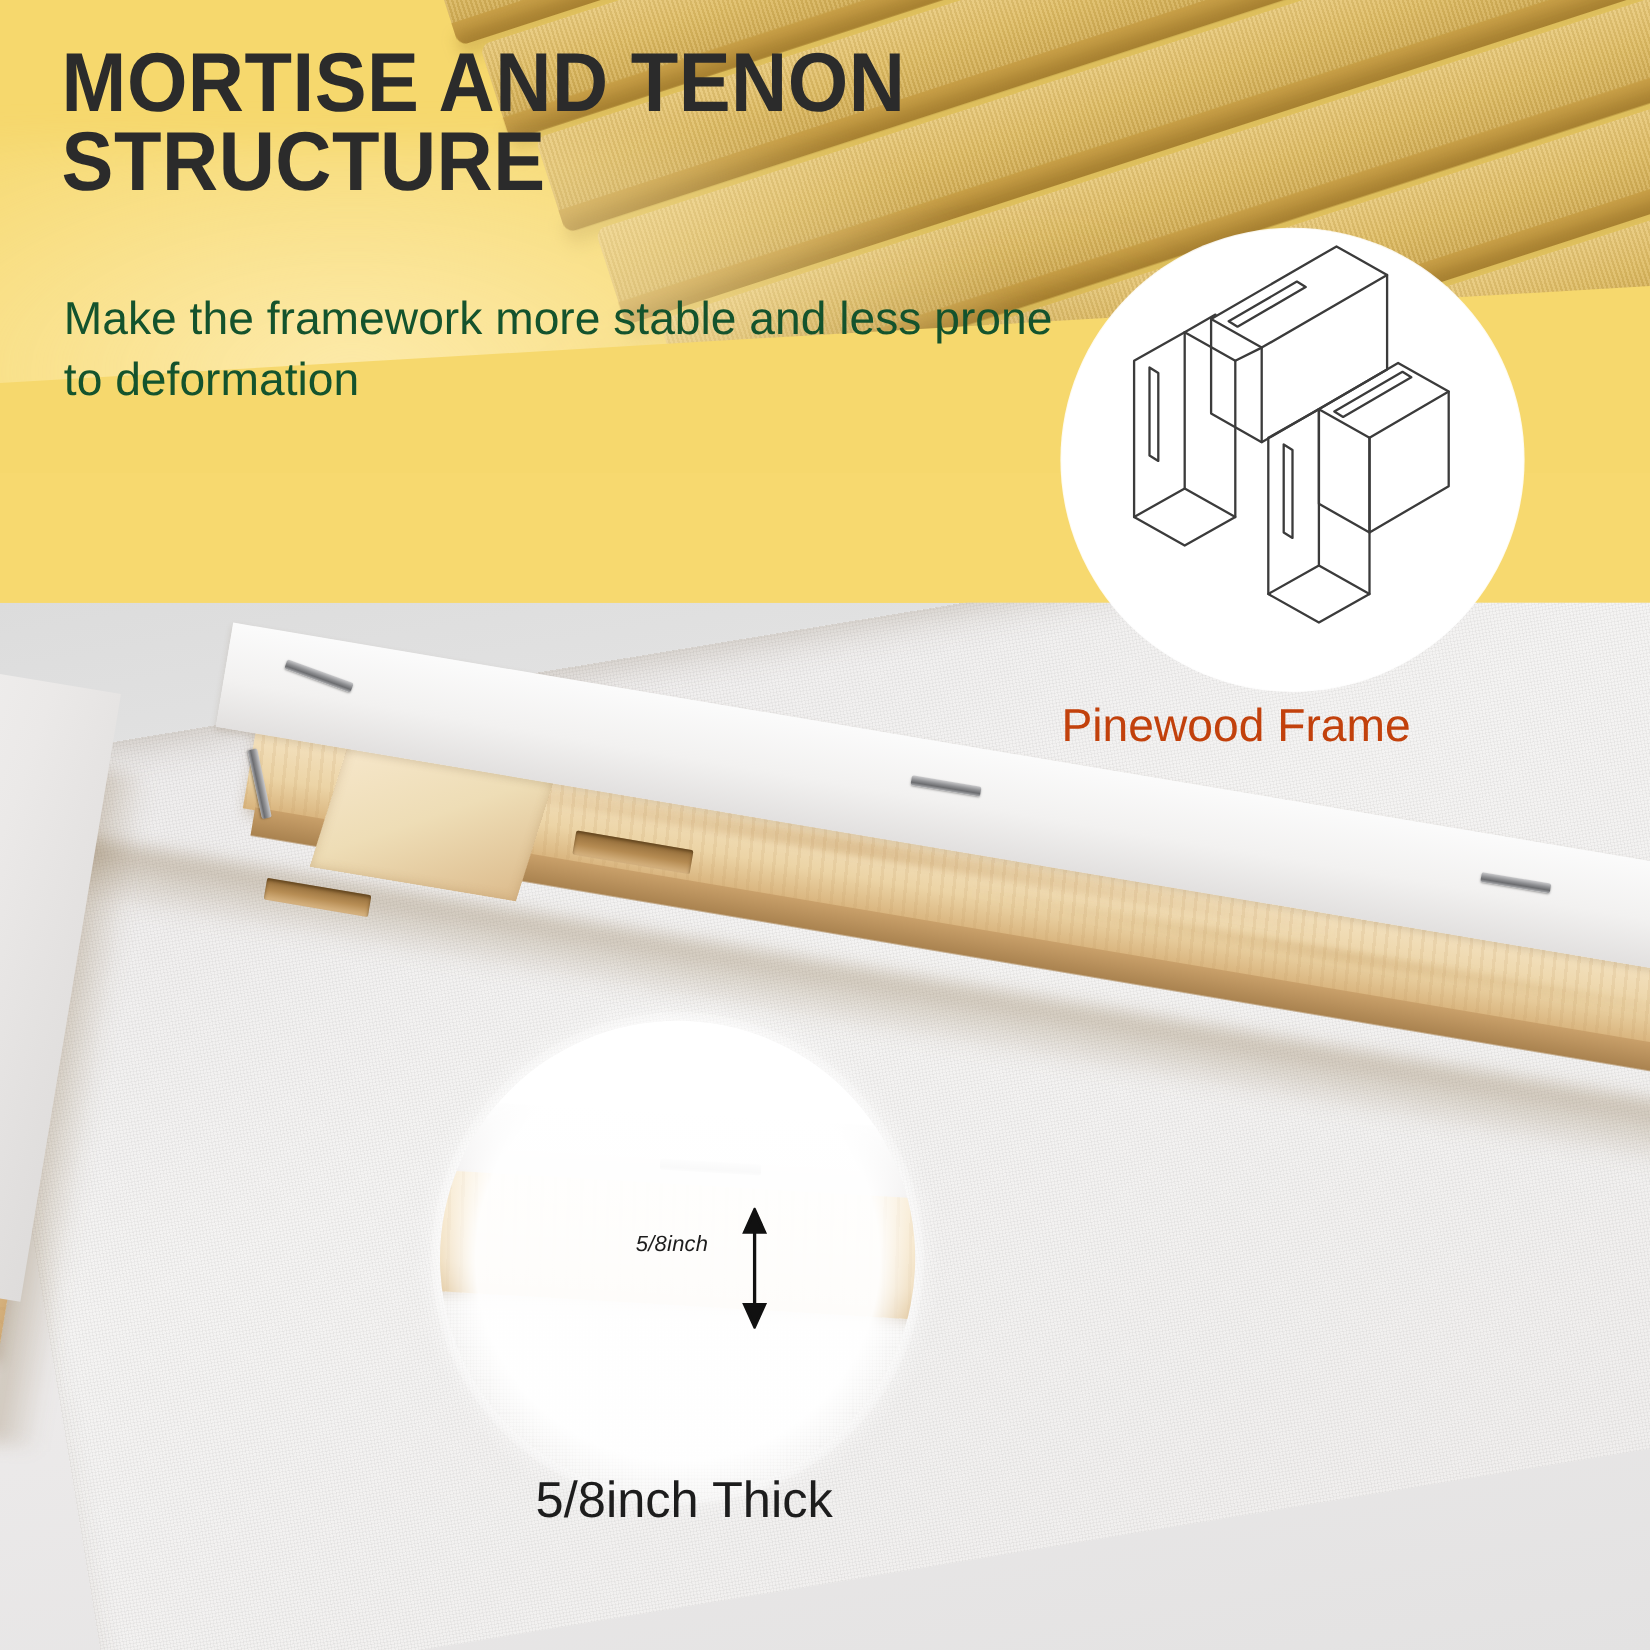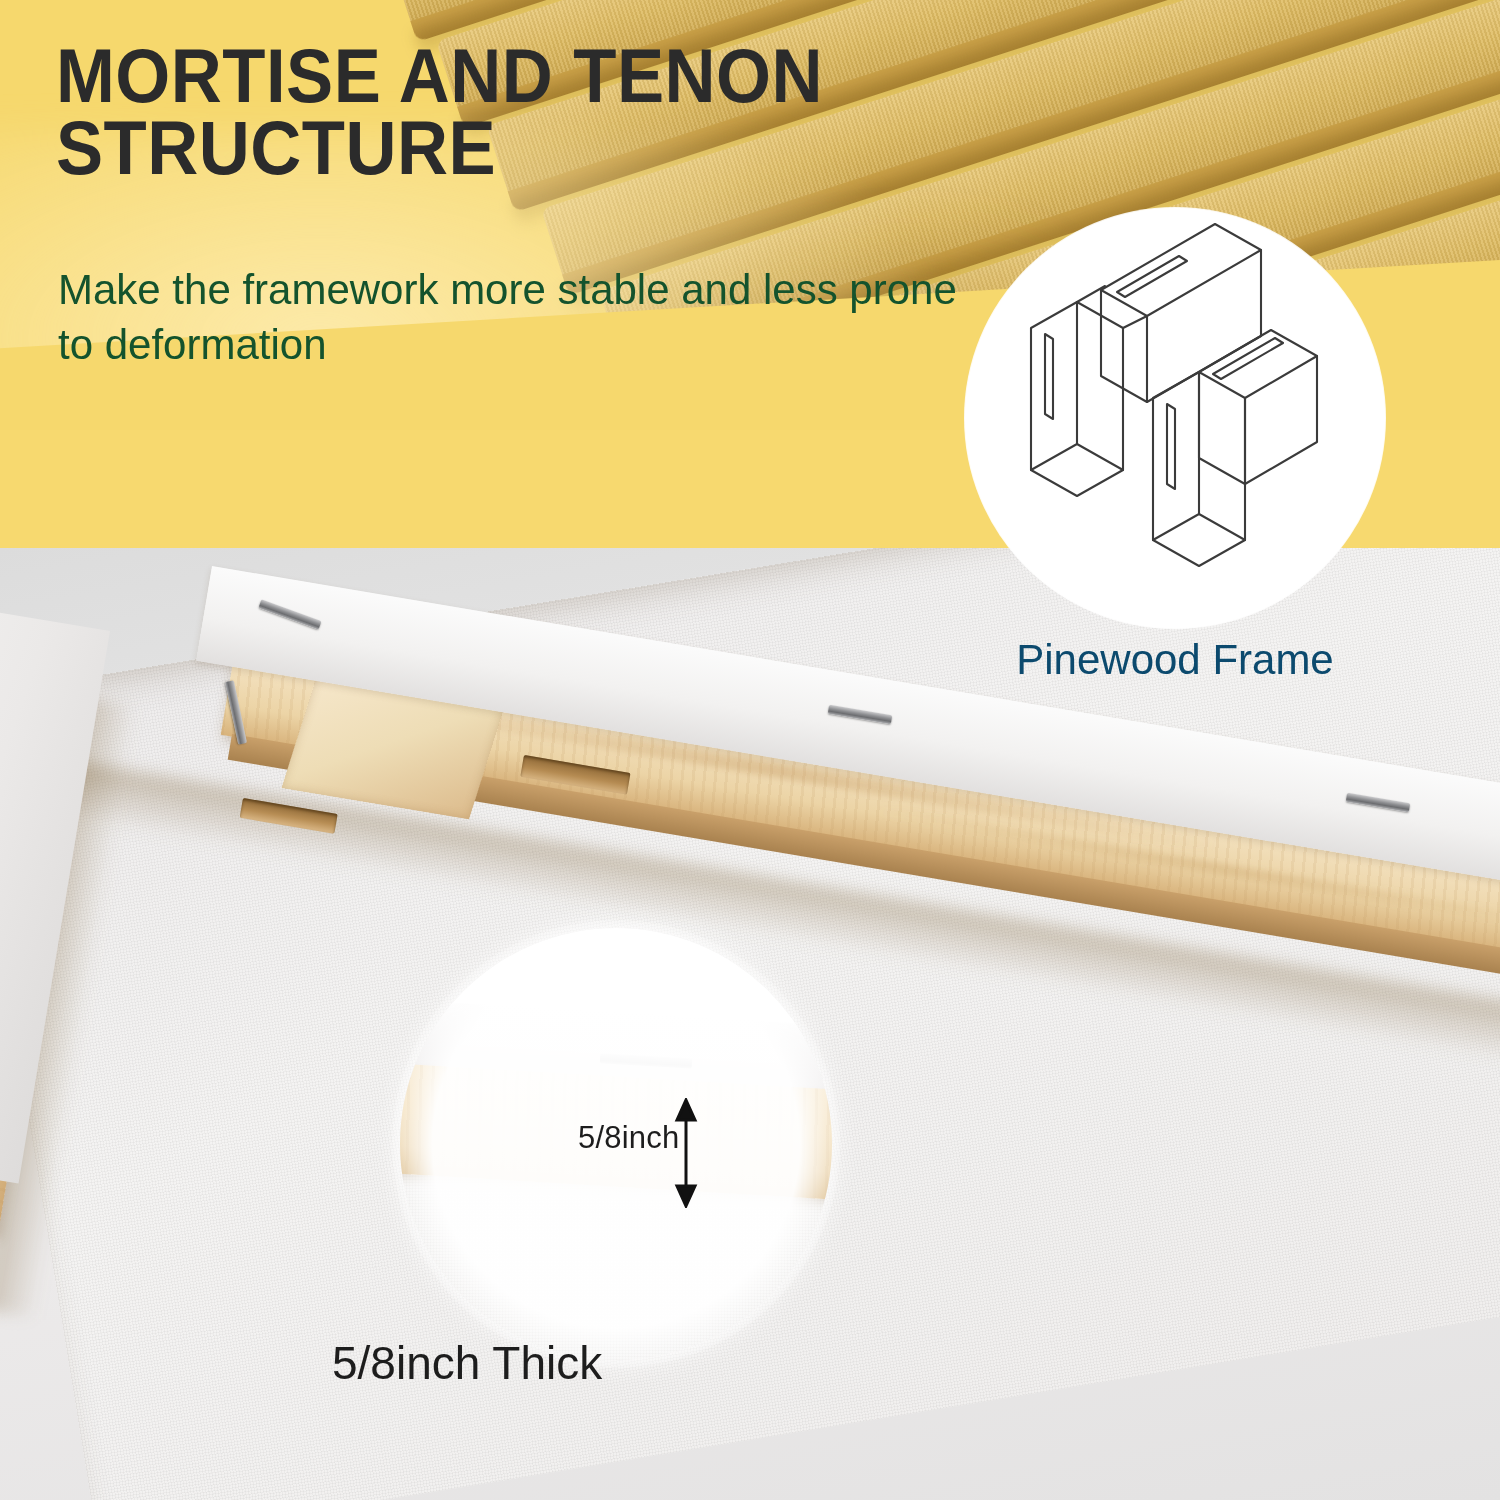--- a/index.html
+++ b/index.html
@@ -210,22 +210,21 @@
   
   .pine-circle{
     position:absolute;left:965px;top:208px;width:420px;height:420px;
     border-radius:50%;
     background:#fff;
     box-shadow:0 0 0 1px rgba(255,255,255,.9);
   }
   .pine-circle svg{position:absolute;inset:0;width:100%;height:100%;}
   .pine-caption{
     position:absolute;left:965px;top:636px;width:420px;
-    text-align:center;
-    font-size:42px;color:#0c4a6e;font-weight:400;
+    font-size:42px;color:#c2410c;font-weight:400;
     font-family:"Liberation Sans",sans-serif;
   }
 
   
   .mag{
     position:absolute;left:400px;top:928px;width:432px;height:432px;
     border-radius:50%;
     overflow:hidden;
     background:#f4f3f2;
     box-shadow:0 0 30px rgba(255,255,255,.85);
@@ -261,28 +260,29 @@
     transform:rotate(3.4deg);
     background:linear-gradient(180deg,#cfcfd1,#8e8f92 45%,#6e6f72 72%,#b0b1b4);
     border-radius:2px;
   }
   .mag .m-top-white{
     position:absolute;left:-40px;top:-60px;width:560px;height:160px;
     background:#fff;transform:rotate(3.4deg);
   }
   .dim-label{
     position:absolute;left:578px;top:1120px;
-    font-size:31px;color:#1d1d1d;
+    font-size:20px;color:#1d1d1d;
     font-family:"Liberation Sans",sans-serif;
     letter-spacing:.2px;
+    font-style:italic;
   }
   .dim-arrow{position:absolute;left:668px;top:1098px;width:36px;height:110px;}
   .mag-caption{
     position:absolute;left:332px;top:1336px;width:580px;
-    text-align:left;
+    text-align:center;
     font-size:46px;color:#1d1d1d;font-weight:400;
     font-family:"Liberation Sans",sans-serif;
   }
 </style>
 </head>
 <body>
 
 <div id="poster">
 
   <div class="band">

